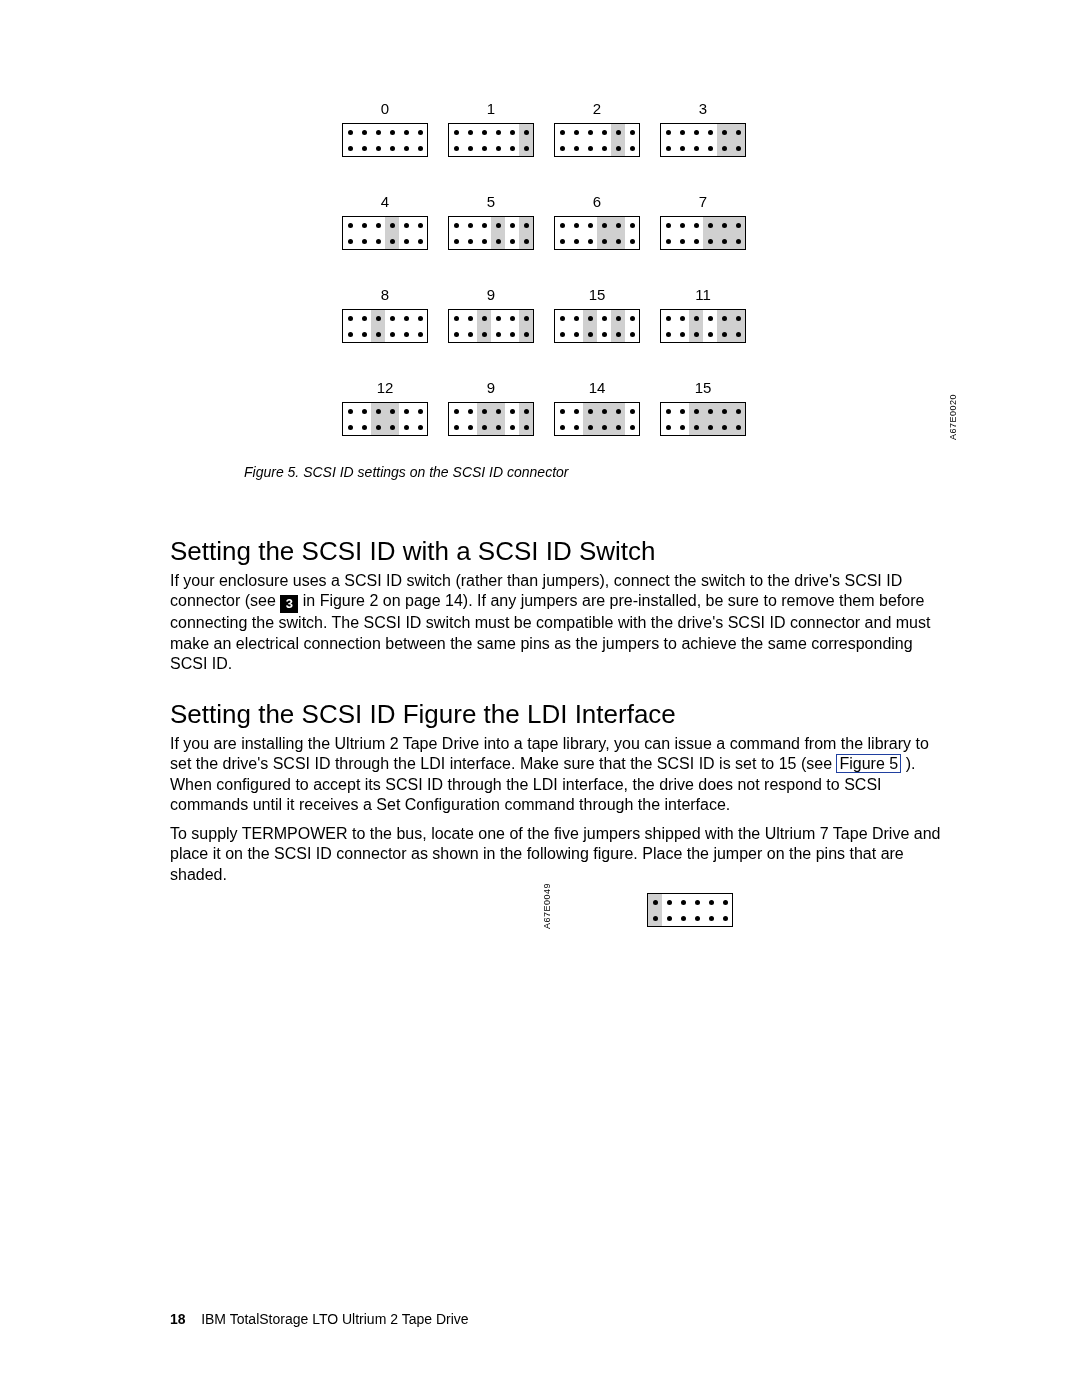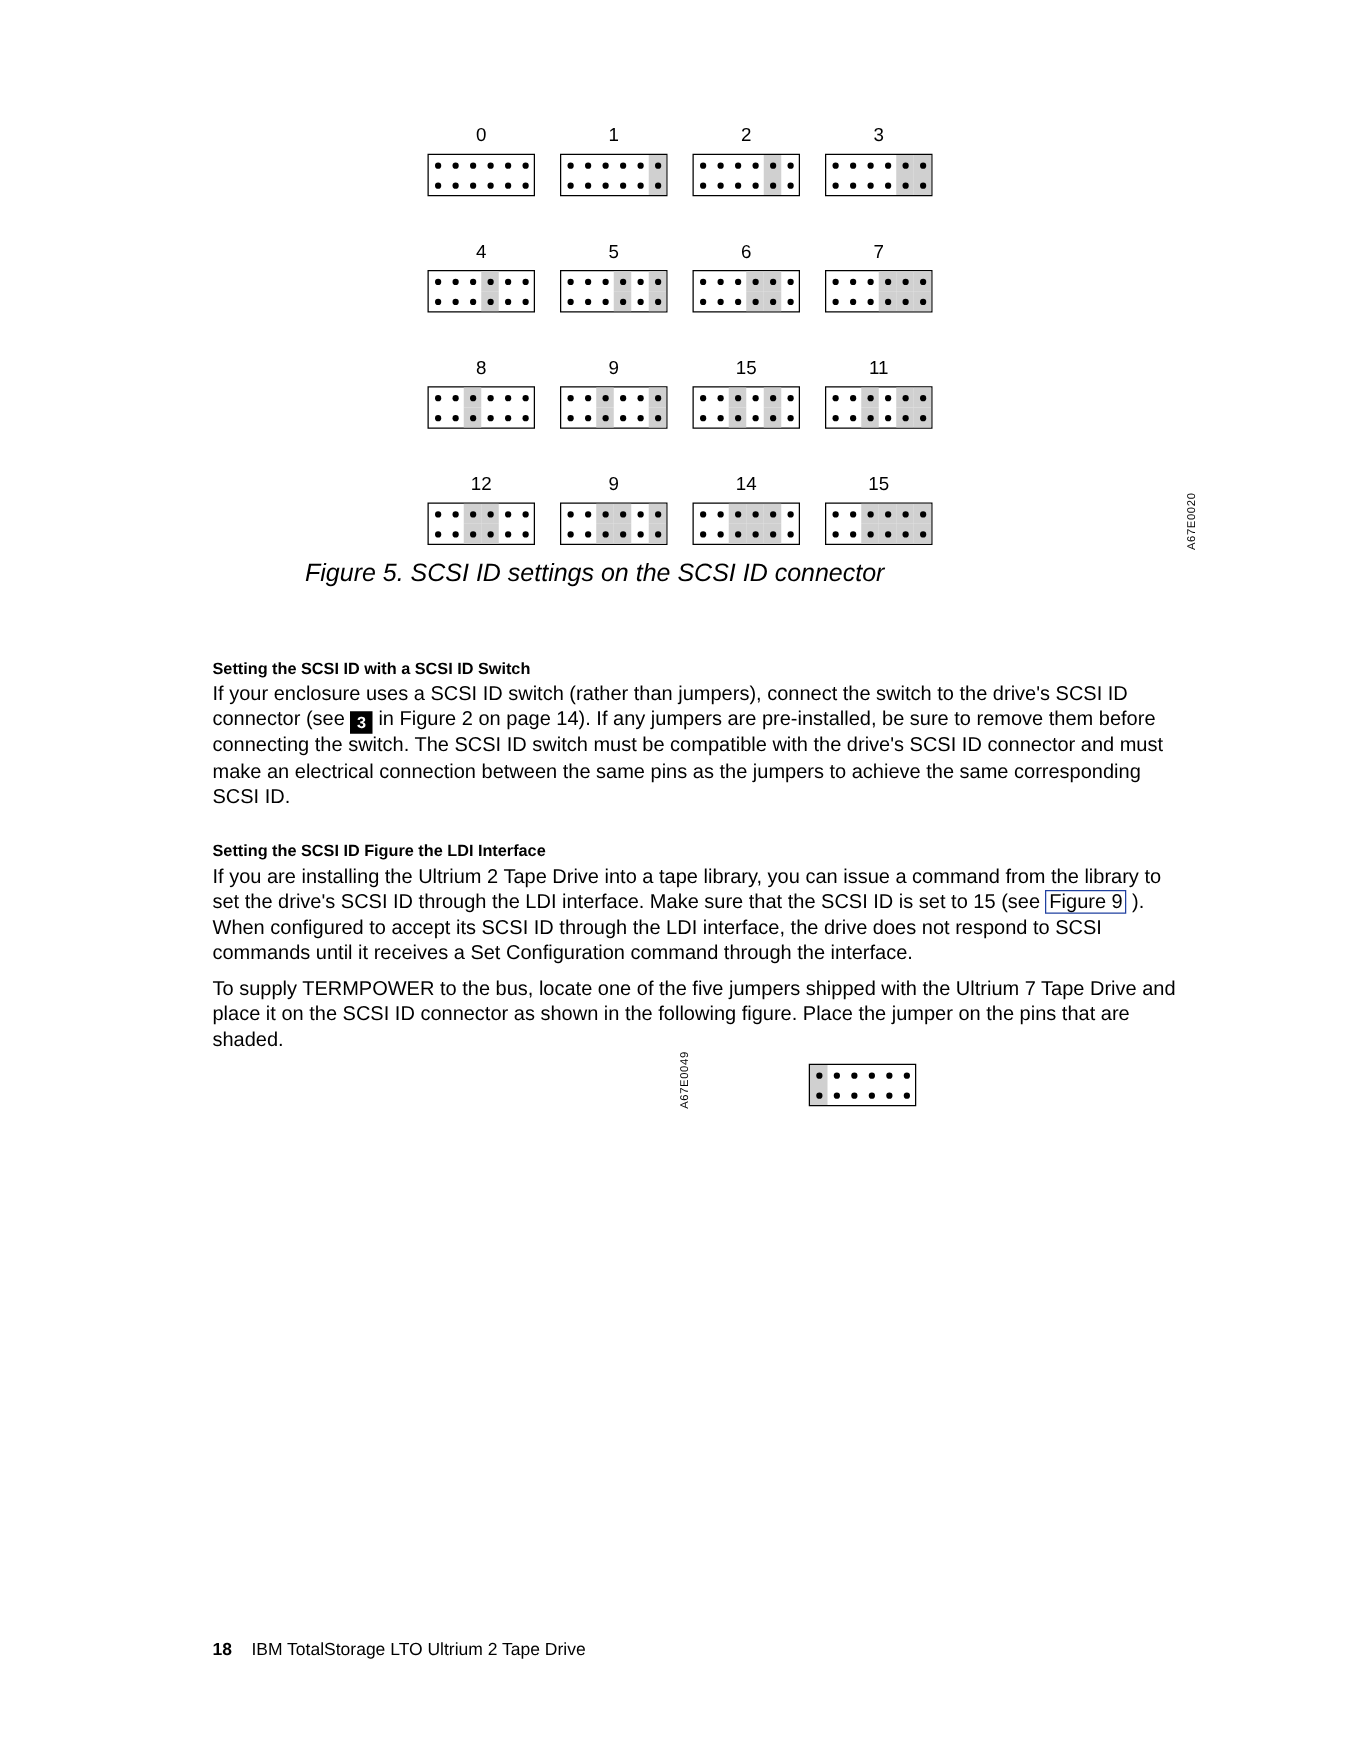--- a/index.html
+++ b/index.html
@@ -49,28 +49,28 @@
   }
   .side-code {
     position: absolute;
     font-size: 9px;
     transform: rotate(-90deg);
     transform-origin: center;
     letter-spacing: 0.5px;
   }
   .figcaption {
     font-style: italic;
-    font-size: 20px;
-    margin-top: 12px;
+    font-size: 14px;
+    margin-top: 28px;
     margin-bottom: 56px;
     margin-left: 74px;
   }
   h2 {
-    font-size: 13px;
-    font-weight: bold;
+    font-size: 26px;
+    font-weight: normal;
     margin: 24px 0 4px 0;
   }
   p {
     font-size: 16px;
     line-height: 1.28;
     margin: 0 0 8px 0;
   }
   .ref-box {
     display:inline-block;
     background:#000; color:#fff;
@@ -375,21 +375,21 @@
   <h2>Setting the SCSI ID with a SCSI ID Switch</h2>
   <p>
     <span>If your enclosure uses a SCSI ID switch (rather than jumpers), connect the switch to the drive's SCSI ID connector (see </span>
     <span class="ref-box">3</span>
     <span> in Figure 2 on page 14). If any jumpers are pre-installed, be sure to remove them before connecting the switch. The SCSI ID switch must be compatible with the drive's SCSI ID connector and must make an electrical connection between the same pins as the jumpers to achieve the same corresponding SCSI ID.</span>
   </p>
 
   <h2>Setting the SCSI ID Figure the LDI Interface</h2>
   <p>
     <span>If you are installing the Ultrium 2 Tape Drive into a tape library, you can issue a command from the library to set the drive's SCSI ID through the LDI interface. Make sure that the SCSI ID is set to 15 (see </span>
-    <span class="fig-link">Figure 9</span>
+    <span class="fig-link">Figure 5</span>
     <span>). When configured to accept its SCSI ID through the LDI interface, the drive does not respond to SCSI commands until it receives a Set Configuration command through the interface.</span>
   </p>
 
   <p>To supply TERMPOWER to the bus, locate one of the five jumpers shipped with the Ultrium 7 Tape Drive and place it on the SCSI ID connector as shown in the following figure. Place the jumper on the pins that are shaded.</p>
 
   <div class="termpower-fig">
     <div id="termpower-box" style="position: relative;">
         <div class="jumper-box">
           <div class="pin shaded"></div>
           <div class="pin"></div>

